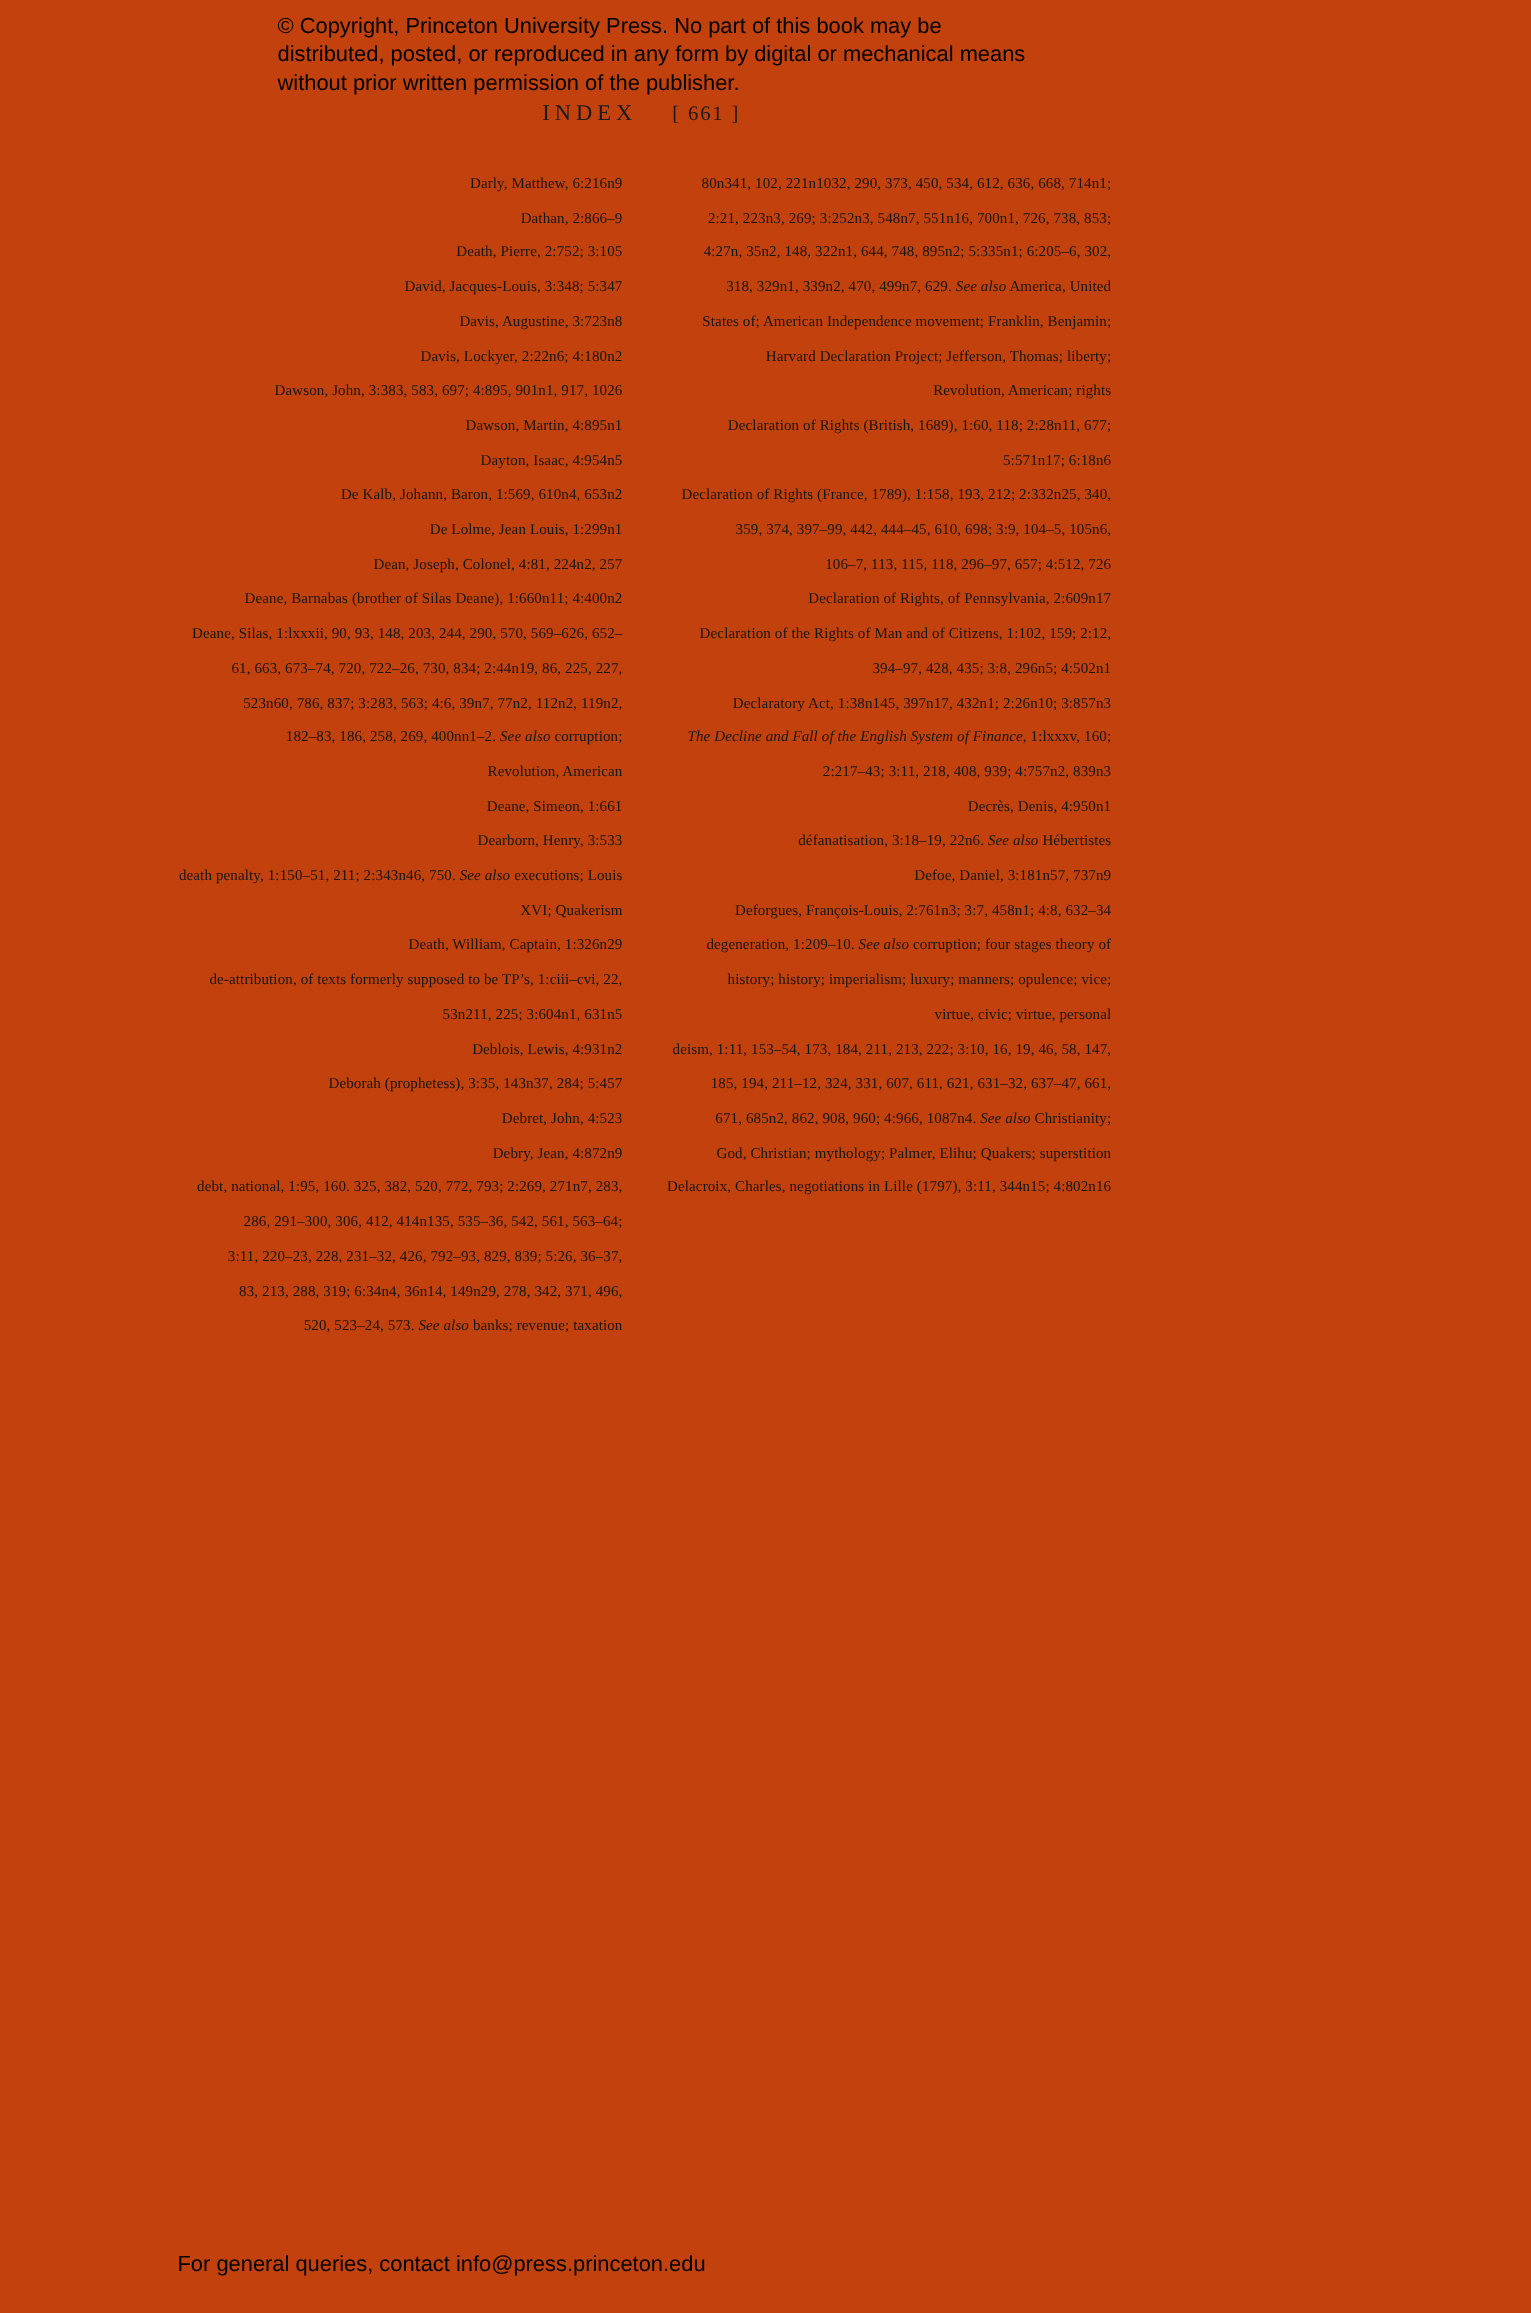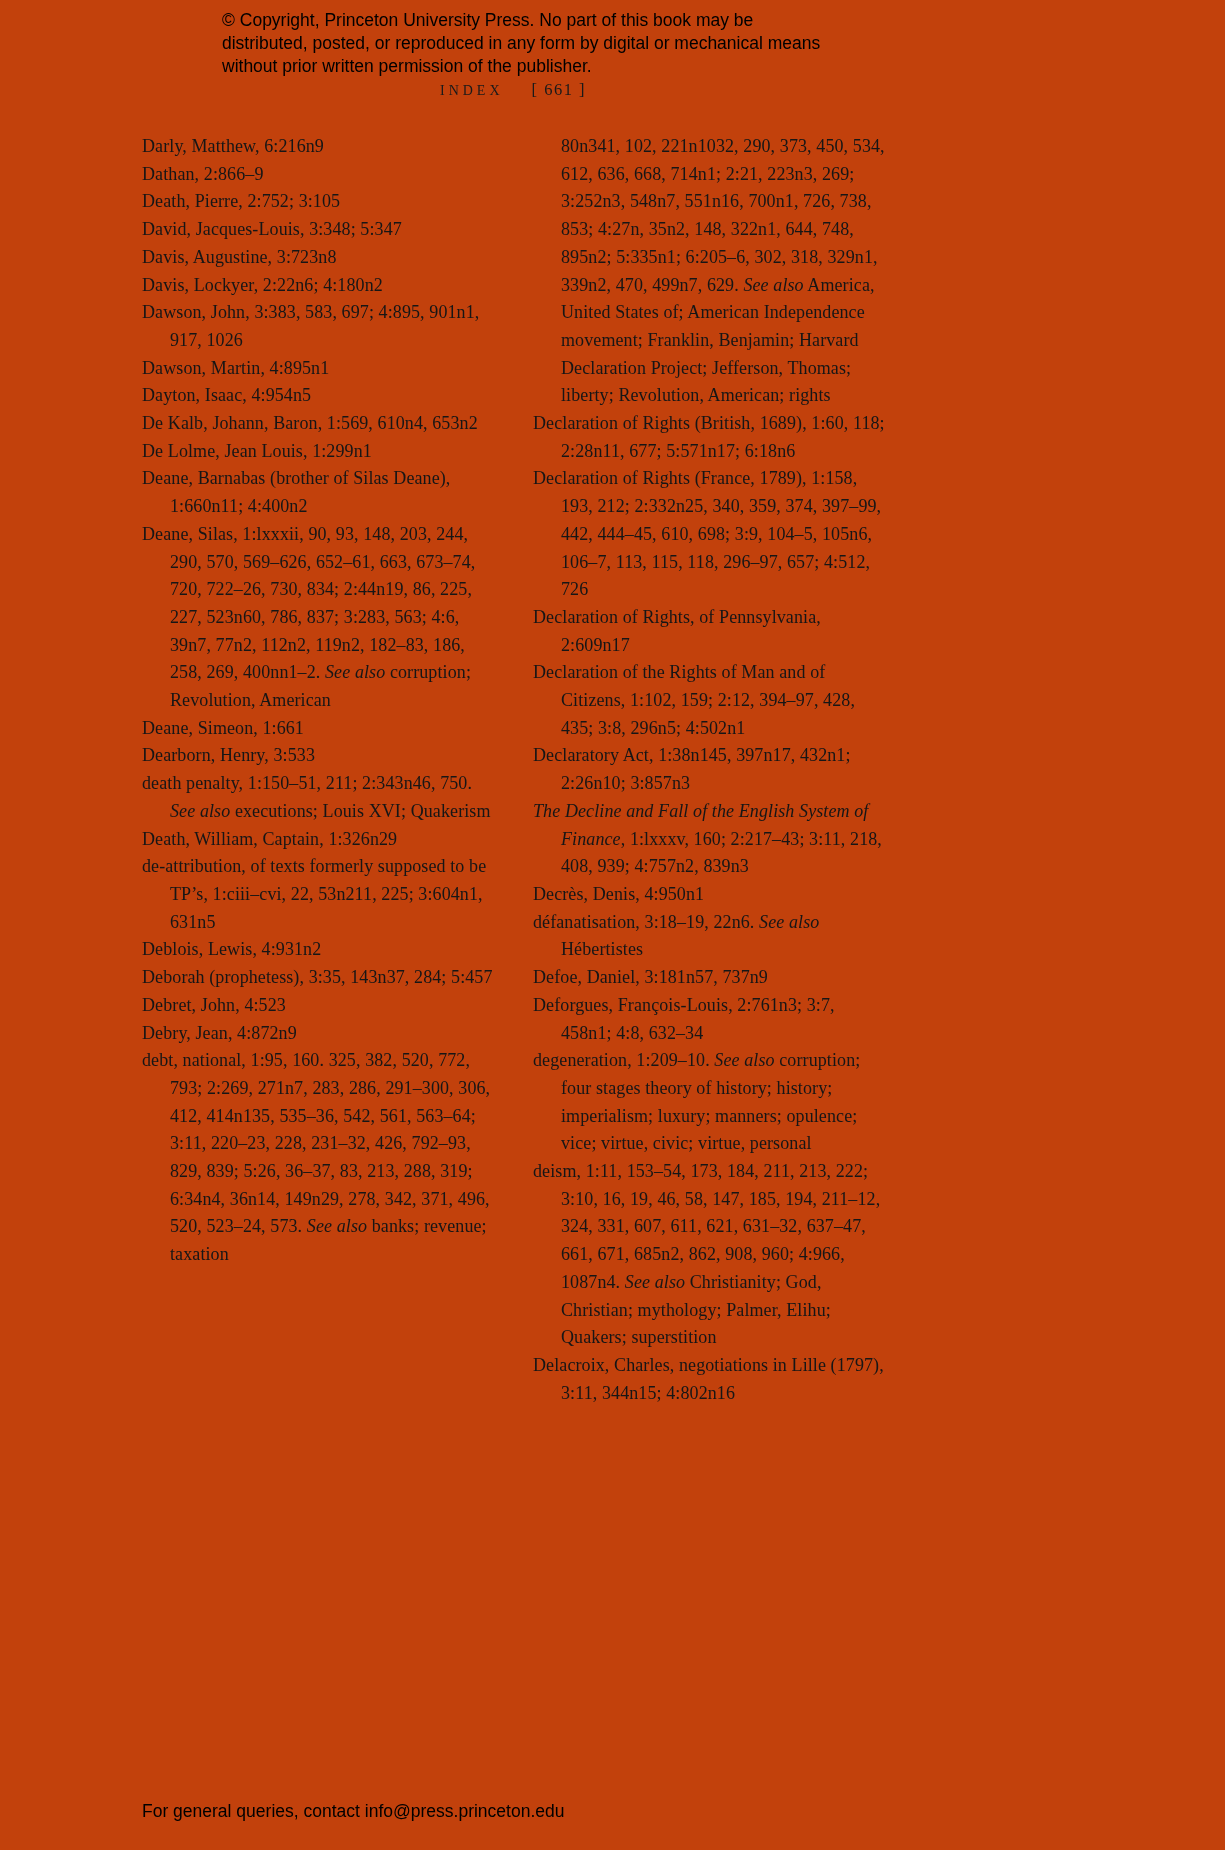--- a/index.html
+++ b/index.html
@@ -30,21 +30,21 @@
   }
   .running-head {
     position: absolute;
     left: 142px;
     top: 80px;
     width: 742px;
     text-align: center;
     color: #1a1a1a;
   }
   .index-label {
-    font-size: 14px;
+    font-size: 18px;
     letter-spacing: 4px;
   }
   .page-number {
     font-size: 16.5px;
     margin-left: 24px;
     letter-spacing: 1.5px;
   }
   .columns {
     position: absolute;
     left: 142px;
@@ -53,25 +53,26 @@
   }
   .column {
     position: absolute;
     top: 0;
     width: 356px;
   }
   .column.left { left: 0; }
   .column.right { left: 391px; }
   p.entry {
     margin: 0;
-    font-size: 18px;
+    font-size: 12px;
     line-height: 27.7px;
     padding-left: 28px;
     text-indent: -28px;
     letter-spacing: 0.1px;
+    text-align: right;
   }
   p.entry.continuation {
     text-indent: 0;
   }
   p.entry i { font-style: italic; }
   .footer {
     position: absolute;
     left: 142px;
     top: 1801px;
     width: 742px;
@@ -99,20 +100,21 @@
         <p class="entry"><span>Dathan, 2:866–9</span></p>
         <p class="entry"><span>Death, Pierre, 2:752; 3:105</span></p>
         <p class="entry"><span>David, Jacques-Louis, 3:348; 5:347</span></p>
         <p class="entry"><span>Davis, Augustine, 3:723n8</span></p>
         <p class="entry"><span>Davis, Lockyer, 2:22n6; 4:180n2</span></p>
         <p class="entry"><span>Dawson, John, 3:383, 583, 697; 4:895, 901n1, 917, 1026</span></p>
         <p class="entry"><span>Dawson, Martin, 4:895n1</span></p>
         <p class="entry"><span>Dayton, Isaac, 4:954n5</span></p>
         <p class="entry"><span>De Kalb, Johann, Baron, 1:569, 610n4, 653n2</span></p>
         <p class="entry"><span>De Lolme, Jean Louis, 1:299n1</span></p>
+        <p class="entry"><span>Dean, Joseph, Colonel, 4:81, 224n2, 257</span></p>
         <p class="entry"><span>Deane, Barnabas (brother of Silas Deane), 1:660n11; 4:400n2</span></p>
         <p class="entry"><span>Deane, Silas, 1:lxxxii, 90, 93, 148, 203, 244, 290, 570, 569–626, 652–61, 663, 673–74, 720, 722–26, 730, 834; 2:44n19, 86, 225, 227, 523n60, 786, 837; 3:283, 563; 4:6, 39n7, 77n2, 112n2, 119n2, 182–83, 186, 258, 269, 400nn1–2. </span><i>See also</i><span> corruption; Revolution, American</span></p>
         <p class="entry"><span>Deane, Simeon, 1:661</span></p>
         <p class="entry"><span>Dearborn, Henry, 3:533</span></p>
         <p class="entry"><span>death penalty, 1:150–51, 211; 2:343n46, 750. </span><i>See also</i><span> executions; Louis XVI; Quakerism</span></p>
         <p class="entry"><span>Death, William, Captain, 1:326n29</span></p>
         <p class="entry"><span>de-attribution, of texts formerly supposed to be TP’s, 1:ciii–cvi, 22, 53n211, 225; 3:604n1, 631n5</span></p>
         <p class="entry"><span>Deblois, Lewis, 4:931n2</span></p>
         <p class="entry"><span>Deborah (prophetess), 3:35, 143n37, 284; 5:457</span></p>
         <p class="entry"><span>Debret, John, 4:523</span></p>

